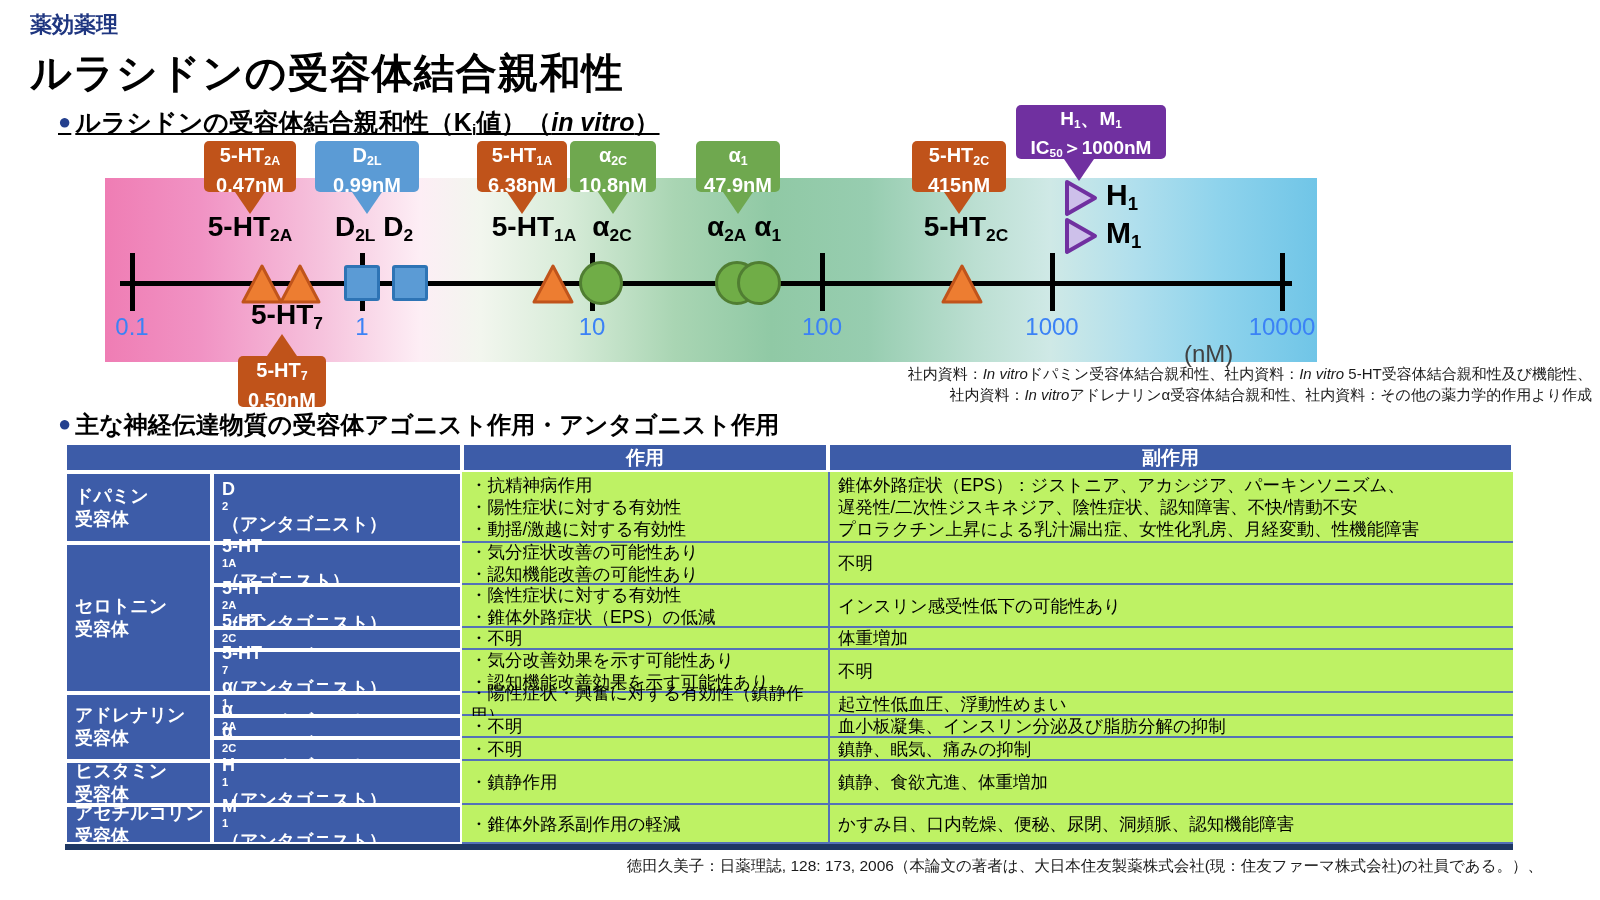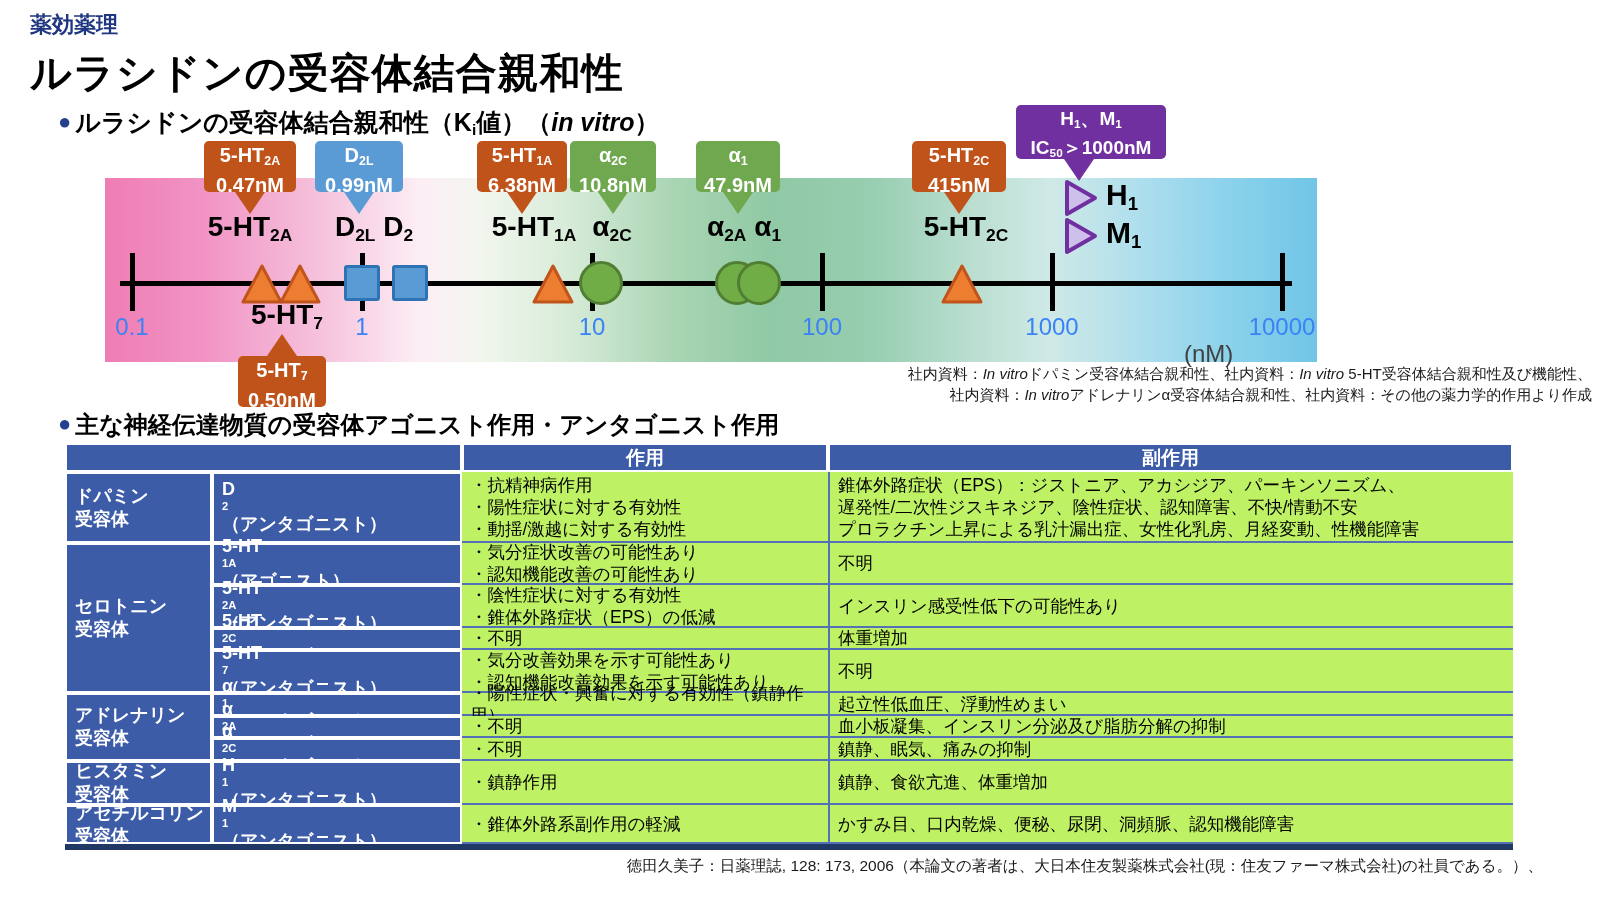--- a/index.html
+++ b/index.html
@@ -7,21 +7,21 @@
         font-family:"Liberation Sans","DejaVu Sans",sans-serif;color:#000;}
   .abs{position:absolute;}
   sub{font-size:0.62em;vertical-align:-0.28em;}
   i{font-style:italic;}
 
   
   .kicker{left:30px;top:10px;font-size:22px;font-weight:bold;color:#1f3680;}
   .main-title{left:30px;top:46px;font-size:41px;font-weight:900;letter-spacing:1px;color:#000;}
   .sec-title{font-size:25px;font-weight:bold;color:#000;}
   .sec-title .blt{color:#24408e;margin-right:4px;font-size:22px;vertical-align:2px;}
-  .sec1{left:58px;top:106px;}
+  .sec1{left:58px;top:106px;text-decoration:underline;}
   .sec2{left:58px;top:409px;font-size:24px;}
 
   
   .band{left:105px;top:178px;width:1212px;height:184px;
     background:linear-gradient(90deg,#ef7db4 0%,#f193c4 8%,#f6c3dd 18%,#fdeef5 26%,
       #f2f6ee 31%,#d8ecd9 38%,#a9d5b3 47%,#90c9a5 55%,#97cdb0 63%,#bcdfd2 72%,
       #cfe9e6 78%,#b0dfed 85%,#8ed3ec 92%,#70c5e7 100%);}
   .axis-line{left:120px;top:281px;width:1172px;height:5px;background:#000;}
   .tick{top:253px;width:5px;height:58px;background:#000;}
   .tick-label{top:313px;width:120px;text-align:center;font-size:24px;color:#3b82f6;}
@@ -128,21 +128,21 @@
     </svg>
   <svg class="abs marker" style="left:1064px;top:217px;" width="34" height="38" viewBox="0 0 34 38">
       <polygon points="3,3 31,19 3,35" fill="#cdc0ea" stroke="#7030a0" stroke-width="4" stroke-linejoin="round"></polygon>
     </svg>
 
   <div class="callout co-orange" style="left:204px;top:141px;width:92px;">
     <div>5-HT<sub>2A</sub></div>
     <div>0.47nM</div>
     <div class="co-ptr ptr-down" style="left:50%;margin-left:-15px;"></div>
   </div>
-  <div class="callout co-blue" style="left:315px;top:141px;width:88px;">
+  <div class="callout co-blue" style="left:315px;top:141px;width:104px;">
     <div>D<sub>2L</sub></div>
     <div>0.99nM</div>
     <div class="co-ptr ptr-down" style="left:50%;margin-left:-15px;"></div>
   </div>
   <div class="callout co-orange" style="left:477px;top:141px;width:90px;">
     <div>5-HT<sub>1A</sub></div>
     <div>6.38nM</div>
     <div class="co-ptr ptr-down" style="left:50%;margin-left:-15px;"></div>
   </div>
   <div class="callout co-green" style="left:570px;top:141px;width:86px;">

